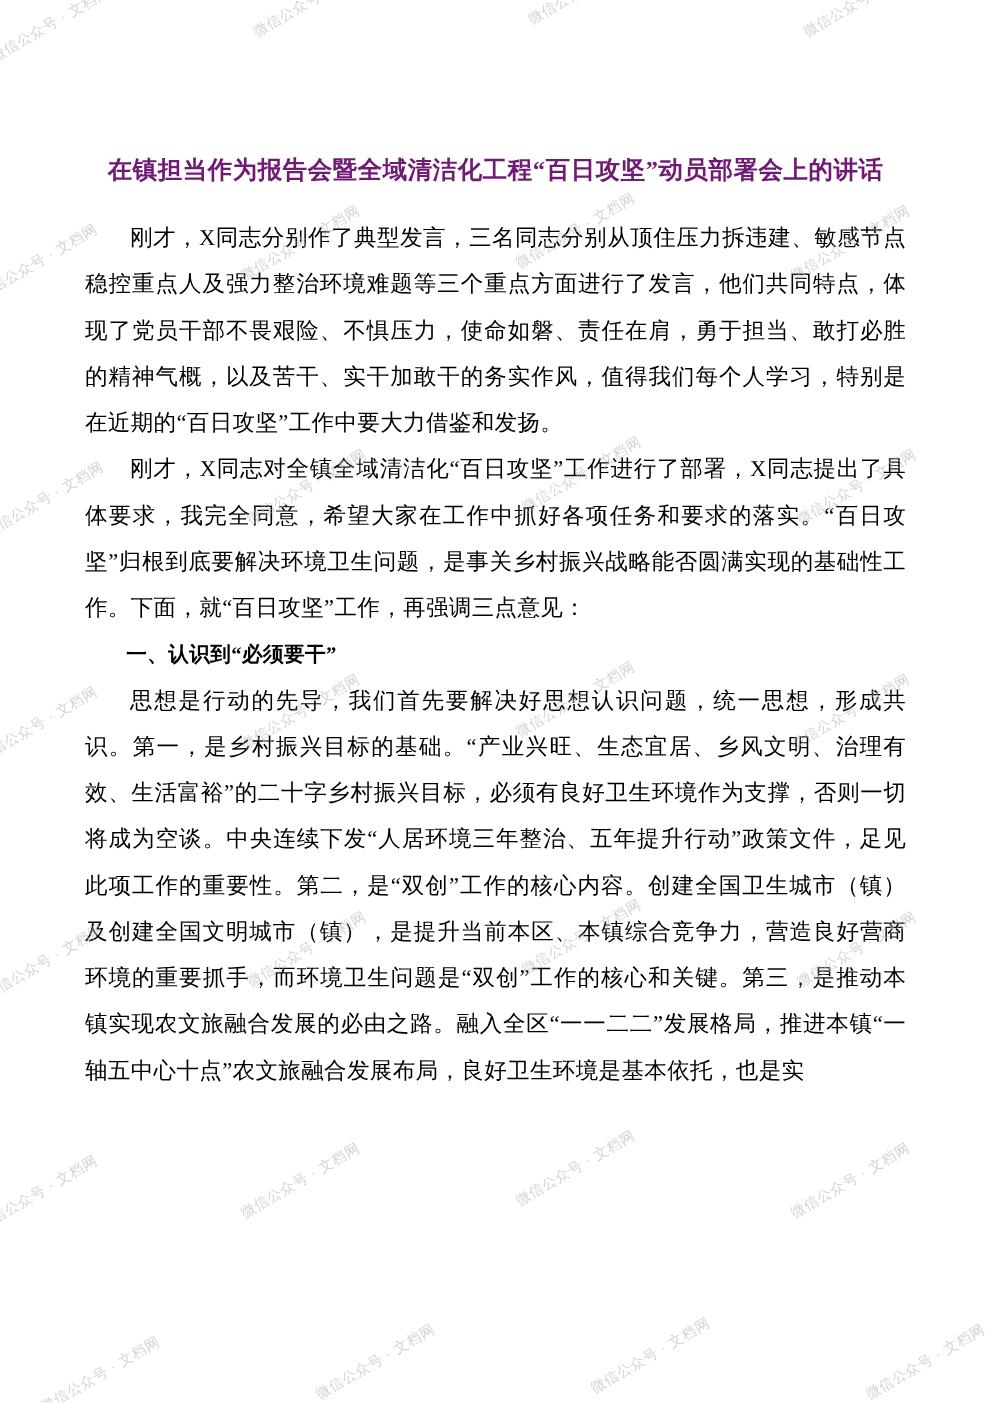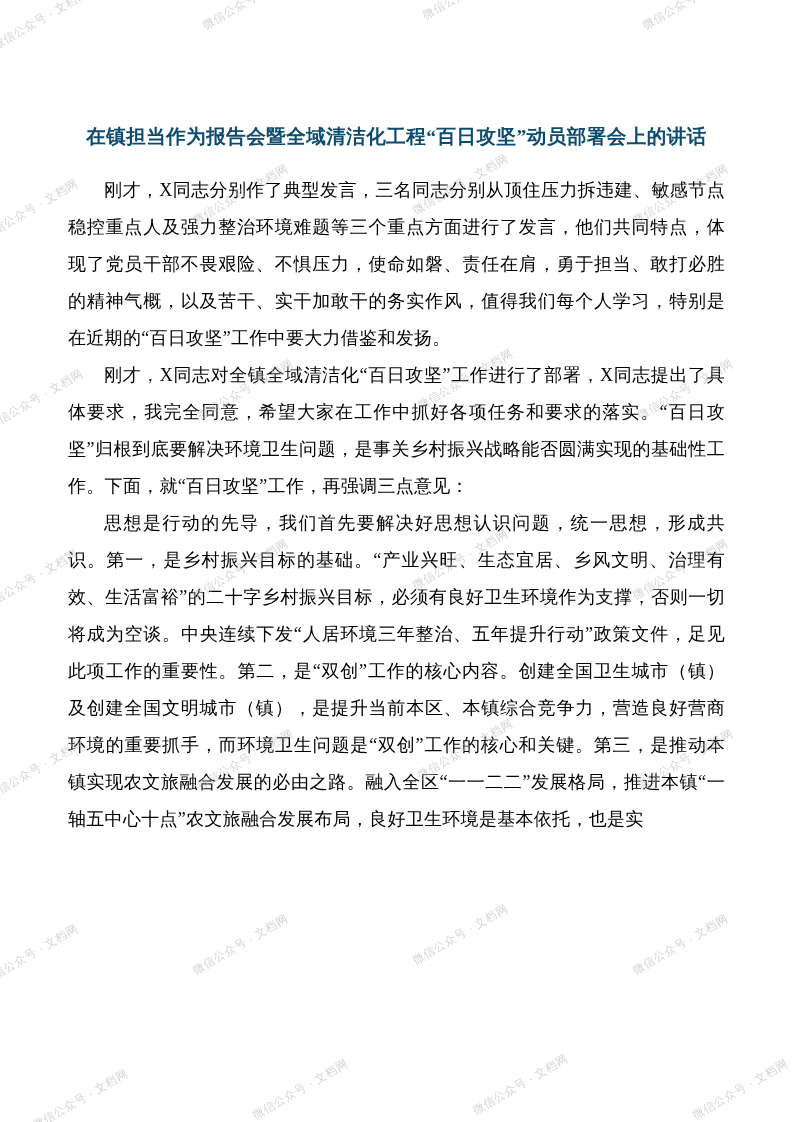--- a/index.html
+++ b/index.html
@@ -21,21 +21,21 @@
     box-sizing: border-box;
     padding: 118px 68px 60px 68px;
     overflow: hidden;
   }
   .doc-title {
     font-size: 19.5px;
     font-weight: bold;
     text-align: center;
     line-height: 38px;
     letter-spacing: 0.5px;
-    color: #0c4a6e;
+    color: #701a75;
     margin: 0 0 16px 0;
     padding: 0 4px;
   }
   .para {
     font-size: 18px;
     line-height: 37px;
     text-align: justify;
     text-justify: inter-ideograph;
     color: #000;
     margin: 0;
@@ -73,20 +73,21 @@
 </style>
 </head>
 <body>
 
 <div class="page">
 
   <h1 class="doc-title">在镇担当作为报告会暨全域清洁化工程“百日攻坚”动员部署会上的讲话</h1>
 
   <p class="para">刚才，X同志分别作了典型发言，三名同志分别从顶住压力拆违建、敏感节点稳控重点人及强力整治环境难题等三个重点方面进行了发言，他们共同特点，体现了党员干部不畏艰险、不惧压力，使命如磐、责任在肩，勇于担当、敢打必胜的精神气概，以及苦干、实干加敢干的务实作风，值得我们每个人学习，特别是在近期的“百日攻坚”工作中要大力借鉴和发扬。</p>
   <p class="para">刚才，X同志对全镇全域清洁化“百日攻坚”工作进行了部署，X同志提出了具体要求，我完全同意，希望大家在工作中抓好各项任务和要求的落实。“百日攻坚”归根到底要解决环境卫生问题，是事关乡村振兴战略能否圆满实现的基础性工作。下面，就“百日攻坚”工作，再强调三点意见：</p>
+  <p class="heading">一、认识到“必须要干”</p>
   <p class="para">思想是行动的先导，我们首先要解决好思想认识问题，统一思想，形成共识。第一，是乡村振兴目标的基础。“产业兴旺、生态宜居、乡风文明、治理有效、生活富裕”的二十字乡村振兴目标，必须有良好卫生环境作为支撑，否则一切将成为空谈。中央连续下发“人居环境三年整治、五年提升行动”政策文件，足见此项工作的重要性。第二，是“双创”工作的核心内容。创建全国卫生城市（镇）及创建全国文明城市（镇），是提升当前本区、本镇综合竞争力，营造良好营商环境的重要抓手，而环境卫生问题是“双创”工作的核心和关键。第三，是推动本镇实现农文旅融合发展的必由之路。融入全区“一一二二”发展格局，推进本镇“一轴五中心十点”农文旅融合发展布局，良好卫生环境是基本依托，也是实</p>
 
   <div class="watermarks">
     <span class="wm" style="left:-10px; top:40px;">微信公众号 · 文档网</span>
     <span class="wm" style="left:200px; top:20px;">微信公众号 · 文档网</span>
     <span class="wm" style="left:420px; top:10px;">微信公众号 · 文档网</span>
     <span class="wm" style="left:640px; top:20px;">微信公众号 · 文档网</span>
     <span class="wm" style="left:-20px; top:230px;">微信公众号 · 文档网</span>
     <span class="wm" style="left:190px; top:215px;">微信公众号 · 文档网</span>
     <span class="wm" style="left:410px; top:205px;">微信公众号 · 文档网</span>

